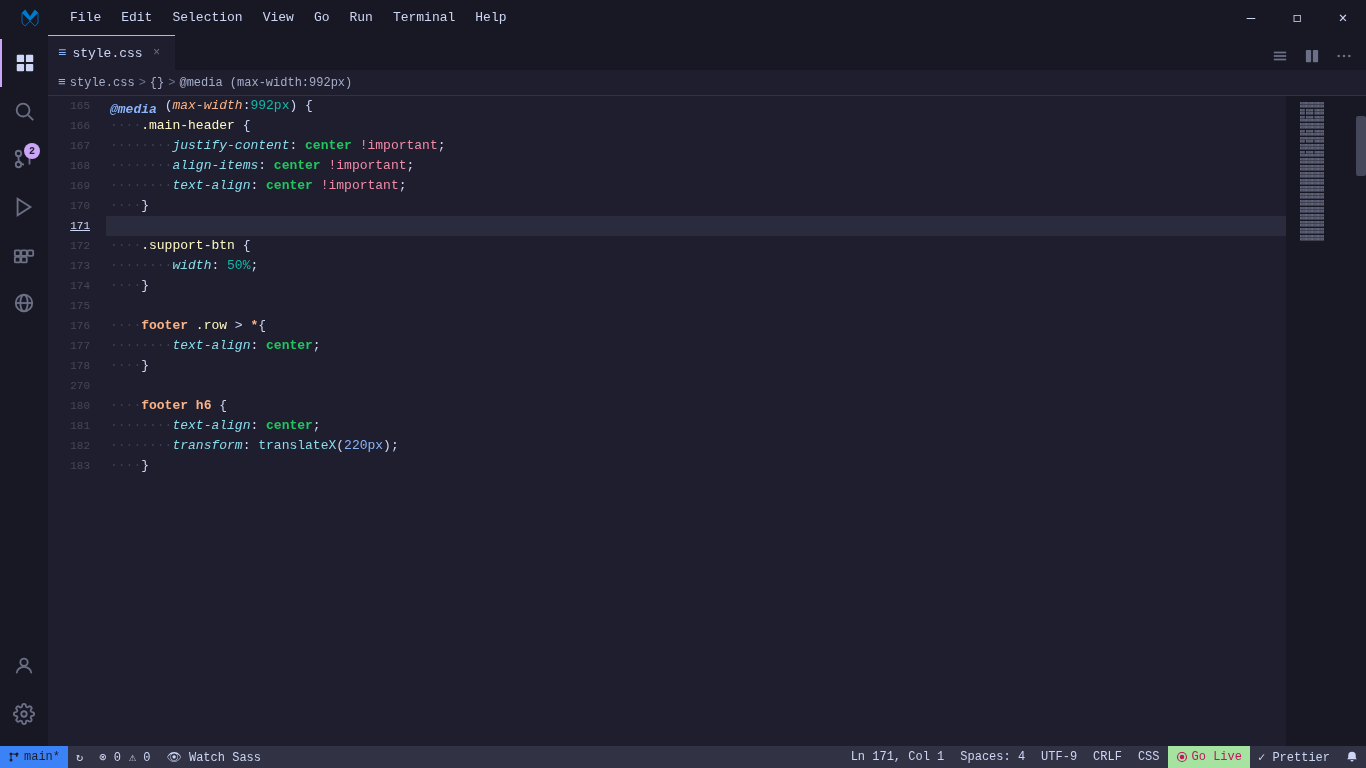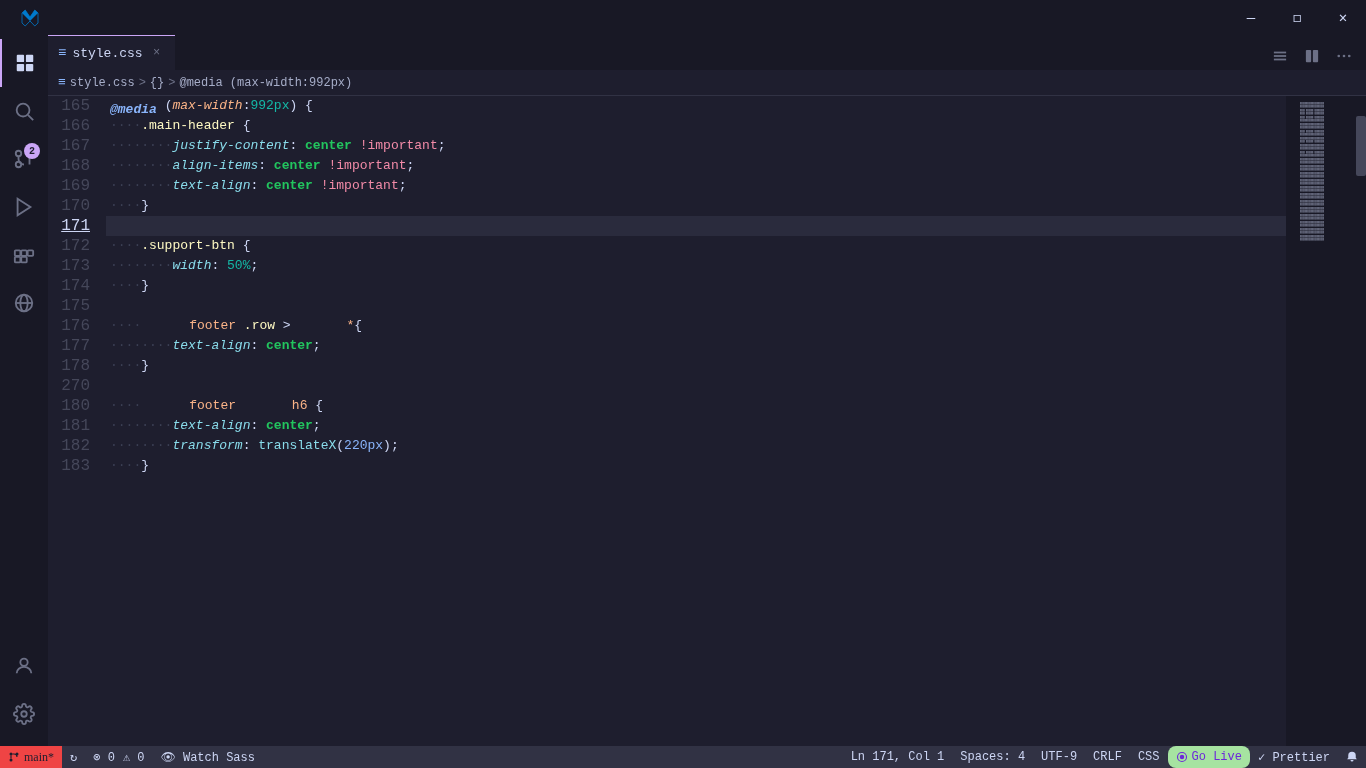--- a/index.html
+++ b/index.html
@@ -208,21 +208,21 @@
     }
     #line-numbers {
       width: 58px;
       background: #1e1e2e;
       padding-top: 0;
       flex-shrink: 0;
       display: flex;
       flex-direction: column;
       padding-right: 8px;
       color: #45475a;
-      font-size: 16px;
+      font-size: 11px;
       line-height: 20px;
       user-select: none;
       padding-top: 0;
     }
     .line-num {
       width: 100%;
       text-align: right;
       color: #45475a;
       height: 20px;
       display: flex;
@@ -254,21 +254,21 @@
     .code-line.active-line {
       background: #2a2b3d;
     }
 
     
     .c-atrule { color: #89b4fa; font-style: italic; font-weight: bold; margin-top: 8px; } 
     .c-property { color: #89dceb; font-style: italic; } 
     .c-value-keyword { color: #22c55e; font-weight: bold; } 
     .c-important { color: #f38ba8; } 
     .c-selector { color: #fef9c3; font-weight: normal; } 
-    .c-selector-tag { color: #fab387; font-weight: normal; margin-left: 48px; }
+    .c-selector-tag { color: #fab387; font-weight: bold; }
     .c-brace { color: #cdd6f4; }
     .c-number { color: #14b8a6; font-weight: normal; } 
     .c-punc { color: #cdd6f4; }
     .c-dot-indent { color: #3b3f54; } 
     .c-atrule-param { color: #fab387; font-style: italic; } 
     .c-func { color: #89dceb; } 
     .c-func-val { color: #89b4fa; } 
 
     
     #minimap {
@@ -322,37 +322,47 @@
     }
     .status-item {
       padding: 0 8px;
       height: 22px;
       display: flex;
       align-items: center;
       gap: 4px;
       cursor: pointer;
       white-space: nowrap;
     }
-    .status-item.branch { background: #ef4444; color: #1e1e2e; font-family: Liberation Serif, serif; }
+    .status-item.branch { background: #3b82f6; color: #1e1e2e; }
     .status-right {
       margin-left: auto;
       display: flex;
       align-items: center;
     }
-    .status-item.golive { color: #6d28d9; background: #a6e3a1; border-radius: 8px; }
+    .status-item.golive { color: #be185d; background: #a6e3a1; }
   </style>
 </head>
 <body>
 
 <div id="title-bar">
   <div class="logo">
     <svg viewBox="0 0 100 100" fill="none" xmlns="http://www.w3.org/2000/svg">
       <path d="M74 10 L90 25 L50 65 L10 25 L26 10 L50 45 Z" fill="#007ACC"></path>
       <path d="M74 10 L90 25 L90 75 L74 90 L50 65 L26 90 L10 75 L10 25 L26 10 L50 45 Z" fill="none" stroke="#007ACC" stroke-width="4"></path>
     </svg>
+  </div>
+  <div class="menu-bar">
+    <span class="menu-item">File</span>
+    <span class="menu-item">Edit</span>
+    <span class="menu-item">Selection</span>
+    <span class="menu-item">View</span>
+    <span class="menu-item">Go</span>
+    <span class="menu-item">Run</span>
+    <span class="menu-item">Terminal</span>
+    <span class="menu-item">Help</span>
   </div>
   <div class="window-controls">
     <div class="win-btn">—</div>
     <div class="win-btn">◻</div>
     <div class="win-btn close">✕</div>
   </div>
 </div>
 
 <div id="main-layout">
 

